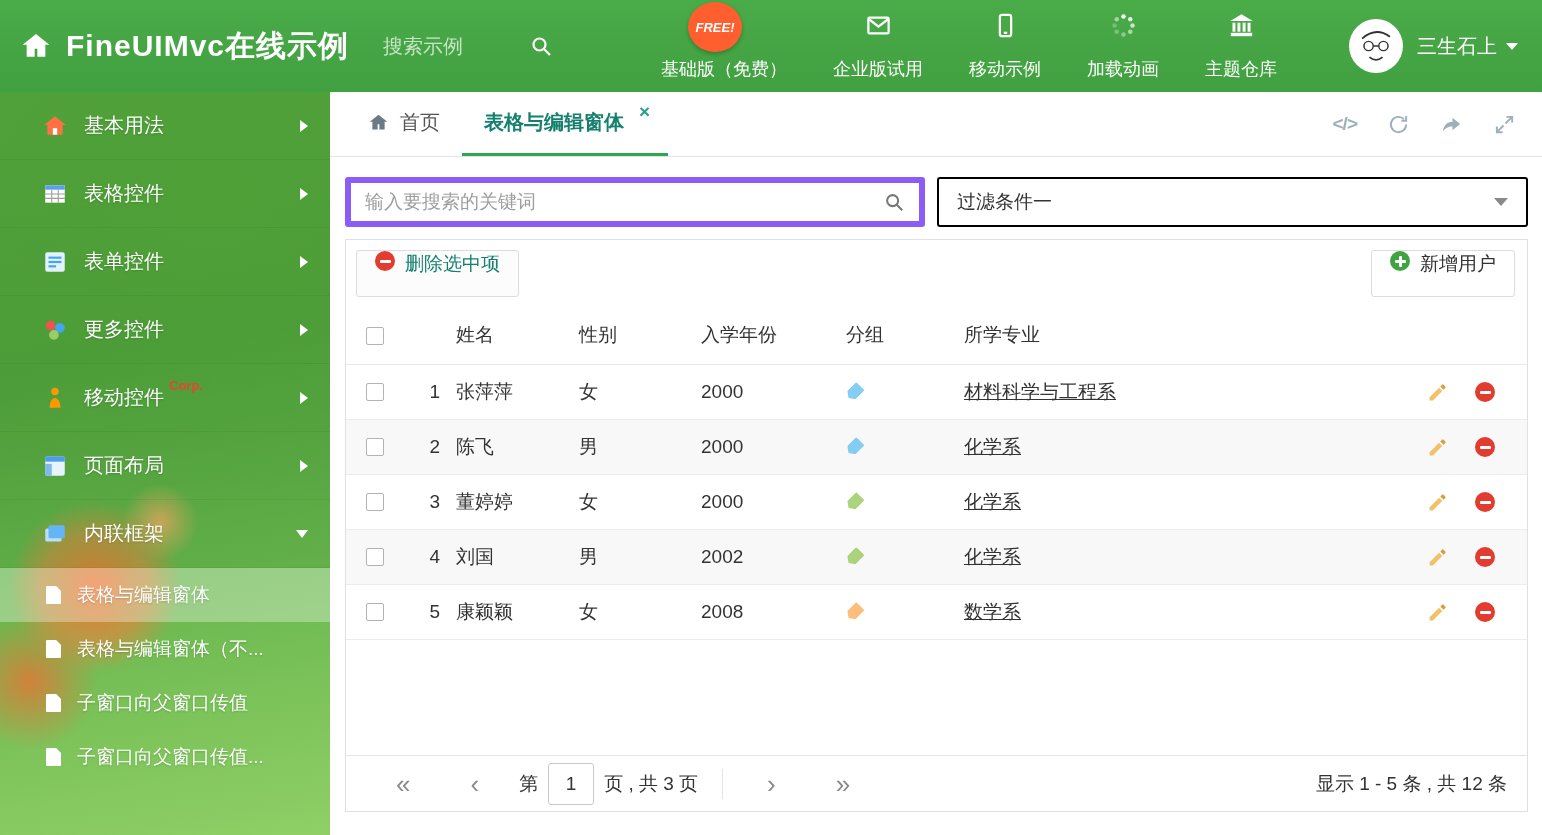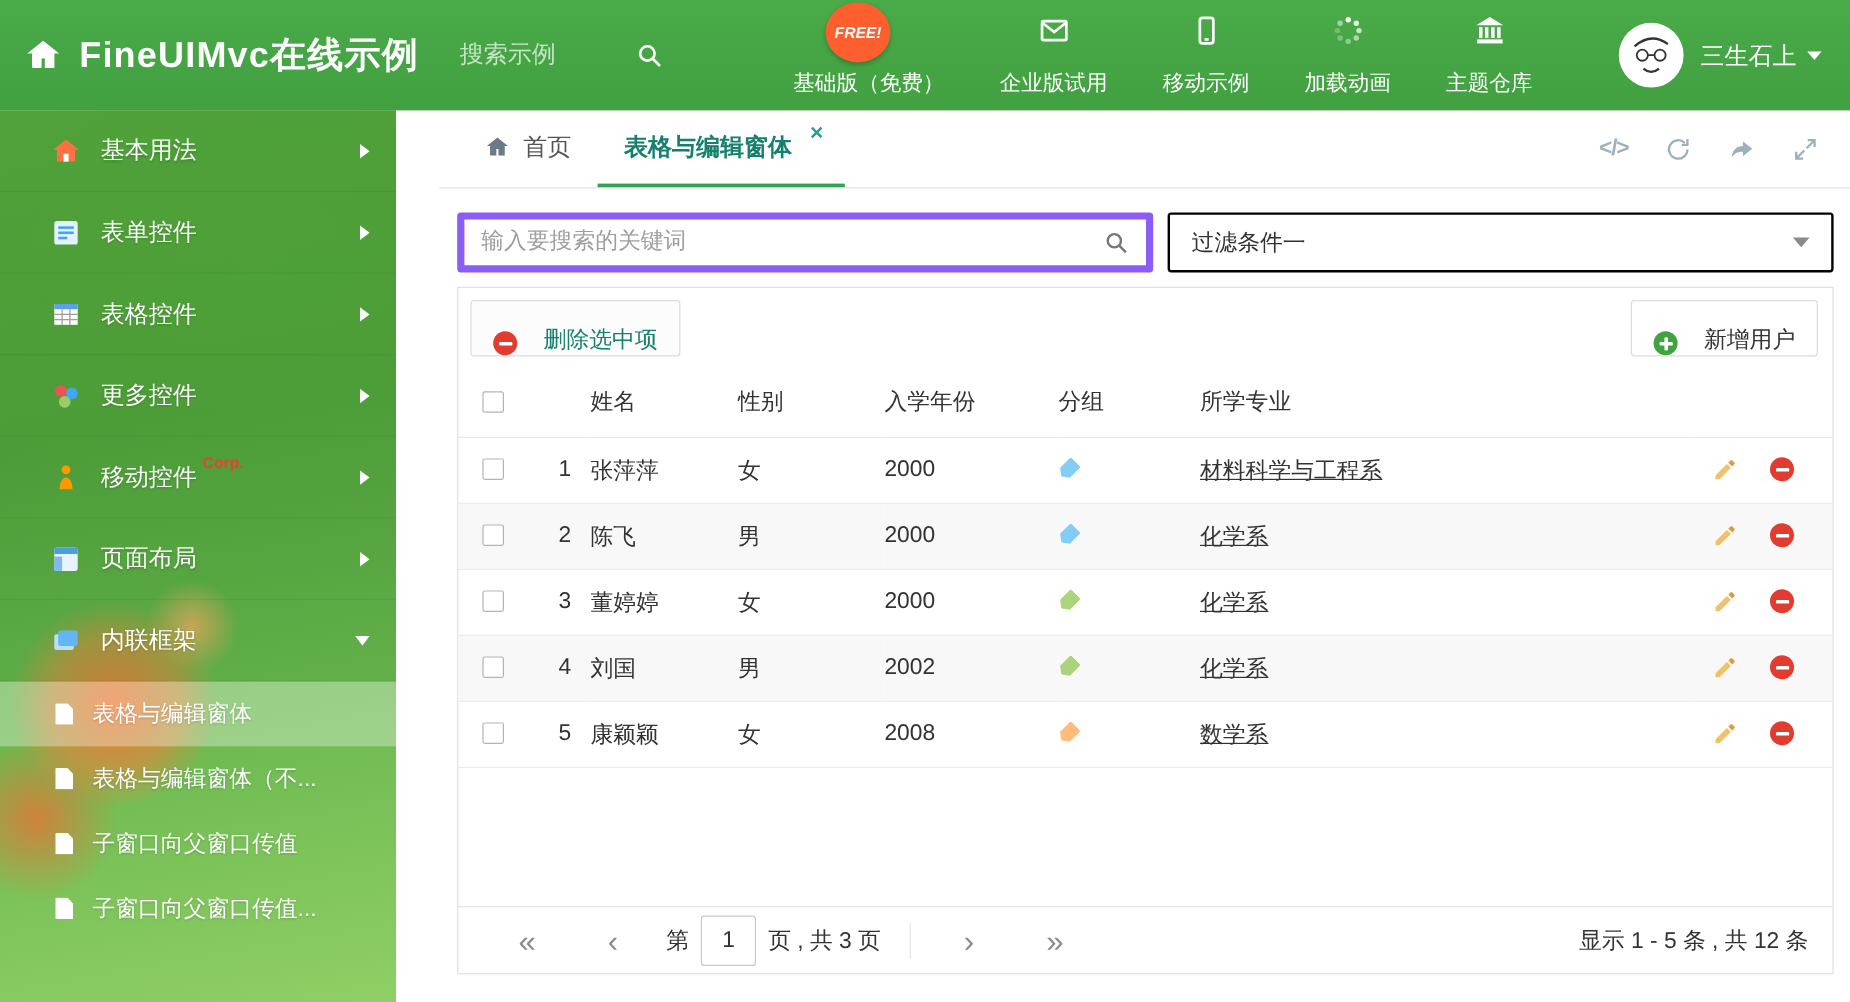--- a/index.html
+++ b/index.html
@@ -53,21 +53,21 @@
     border-bottom:6px solid transparent; margin-left:auto; }
   .chev-down { width:0; height:0; border-top:8px solid #fff; border-left:6px solid transparent;
     border-right:6px solid transparent; margin-left:auto; }
   .side-sub { height:54px; display:flex; align-items:center; padding:0 12px 0 46px;
     font-size:19px; cursor:pointer; text-shadow:0 1px 2px rgba(0,0,0,.18); white-space:nowrap; }
   .side-sub.active { background:rgba(255,255,255,.32); }
   .file-icon { width:15px; height:18px; background:#fff; margin-right:16px; flex:none;
     clip-path:polygon(0 0,68% 0,100% 28%,100% 100%,0 100%); border-radius:1px; }
 
   
-  .main { position:absolute; left:330px; top:92px; right:0; bottom:0; background:#fff;margin-left:36px; }
+  .main { position:absolute; left:330px; top:92px; right:0; bottom:0; background:#fff; }
   .tabbar { height:65px; border-bottom:1px solid #e3e3e3; display:flex; align-items:stretch;
     padding-left:16px; }
   .tab { display:flex; align-items:center; gap:11px; padding:0 22px; font-size:20px; color:#555;
     cursor:pointer; border-bottom:3px solid transparent; position:relative; }
   .tab .tab-home-icon svg { width:21px; height:21px; display:block; }
   .tab.active { color:#15806d; font-weight:bold; border-bottom-color:#2fa455; }
   .tab-close { color:#2a9d8f; font-size:19px; font-weight:bold; transform:translate(4px,-11px); cursor:pointer; }
   .tab-close::before { content:"×"; }
   .tab-tools { margin-left:auto; display:flex; align-items:center; gap:30px; padding-right:26px; }
   .tool-icon { color:#9fb0ba; cursor:pointer; display:flex; align-items:center; }
@@ -84,21 +84,21 @@
   .filter-select { flex:1; height:50px; border:2px solid #000000; border-radius:3px;
     display:flex; align-items:center; justify-content:space-between; padding:0 18px;
     font-size:19px; color:#333; cursor:pointer; background:#fff; }
   .caret-down-gray { width:0; height:0; border-top:8px solid #8a8a8a;
     border-left:7px solid transparent; border-right:7px solid transparent; }
 
   .panel { margin-top:12px; height:573px; border:1px solid #e0e0e0; display:flex;
     flex-direction:column; background:#fff; }
   .panel-toolbar { padding:10px; display:flex; justify-content:space-between; }
   .btn { height:47px; border:1px solid #dcdcdc; border-radius:3px; display:inline-flex;
-    align-items:flex-end; gap:22px; padding:0 18px; font-size:19px; cursor:pointer;
+    align-items:flex-start; gap:10px; padding:0 18px; font-size:19px; cursor:pointer;
     background:#fff; font-family:inherit; }
   .btn-delete { color:#15806d; background:#fcfcfc; }
   .btn-add { color:#333; margin-right:2px; }
   .icon-minus-circle { width:20px; height:20px; border-radius:50%; background:#e23b30;
     position:relative; display:inline-block; flex:none; }
   .icon-minus-circle::after { content:""; position:absolute; left:4.5px; top:8.5px;
     width:11px; height:3px; background:#fff; border-radius:1px; }
   .icon-plus-circle { width:20px; height:20px; border-radius:50%; background:#3fa440;
     position:relative; display:inline-block; flex:none; }
   .icon-plus-circle::after { content:""; position:absolute; left:4.5px; top:8.5px;
@@ -240,38 +240,38 @@
           <path d="M12 3 2 11h3v9h14v-9h3z"></path>
           <rect x="10" y="14" width="4" height="6" fill="#fff"></rect>
         </svg>
     </span>
     <span>基本用法</span>
     <span class="chev-right"></span>
   </div>
   <div class="side-item">
     <span class="s-icon">
       <svg viewBox="0 0 24 24">
+          <rect x="3" y="4" width="18" height="16" fill="#fff"></rect>
+          <rect x="3" y="4" width="18" height="4" fill="#5c9ded"></rect>
+          <path d="M3 12h18M3 16h18M9 8v12M15 8v12" stroke="#9e9e9e" stroke-width="1"></path>
+        </svg>
+    </span>
+    <span>表格控件</span>
+    <span class="chev-right"></span>
+  </div>
+  <div class="side-item">
+    <span class="s-icon">
+      <svg viewBox="0 0 24 24">
           <rect x="3" y="3" width="18" height="18" rx="2" fill="#e3f2fd"></rect>
           <rect x="6" y="7" width="12" height="2" fill="#42a5f5"></rect>
           <rect x="6" y="11" width="12" height="2" fill="#42a5f5"></rect>
           <rect x="6" y="15" width="7" height="2" fill="#42a5f5"></rect>
         </svg>
     </span>
     <span>表单控件</span>
-    <span class="chev-right"></span>
-  </div>
-  <div class="side-item">
-    <span class="s-icon">
-      <svg viewBox="0 0 24 24">
-          <rect x="3" y="4" width="18" height="16" fill="#fff"></rect>
-          <rect x="3" y="4" width="18" height="4" fill="#5c9ded"></rect>
-          <path d="M3 12h18M3 16h18M9 8v12M15 8v12" stroke="#9e9e9e" stroke-width="1"></path>
-        </svg>
-    </span>
-    <span>表格控件</span>
     <span class="chev-right"></span>
   </div>
   <div class="side-item">
     <span class="s-icon">
       <svg viewBox="0 0 24 24">
           <circle cx="8" cy="8" r="4.5" fill="#ef5350"></circle>
           <circle cx="16.5" cy="10" r="4.5" fill="#42a5f5"></circle>
           <circle cx="11" cy="16.5" r="4.5" fill="#9ccc65"></circle>
         </svg>
     </span>

